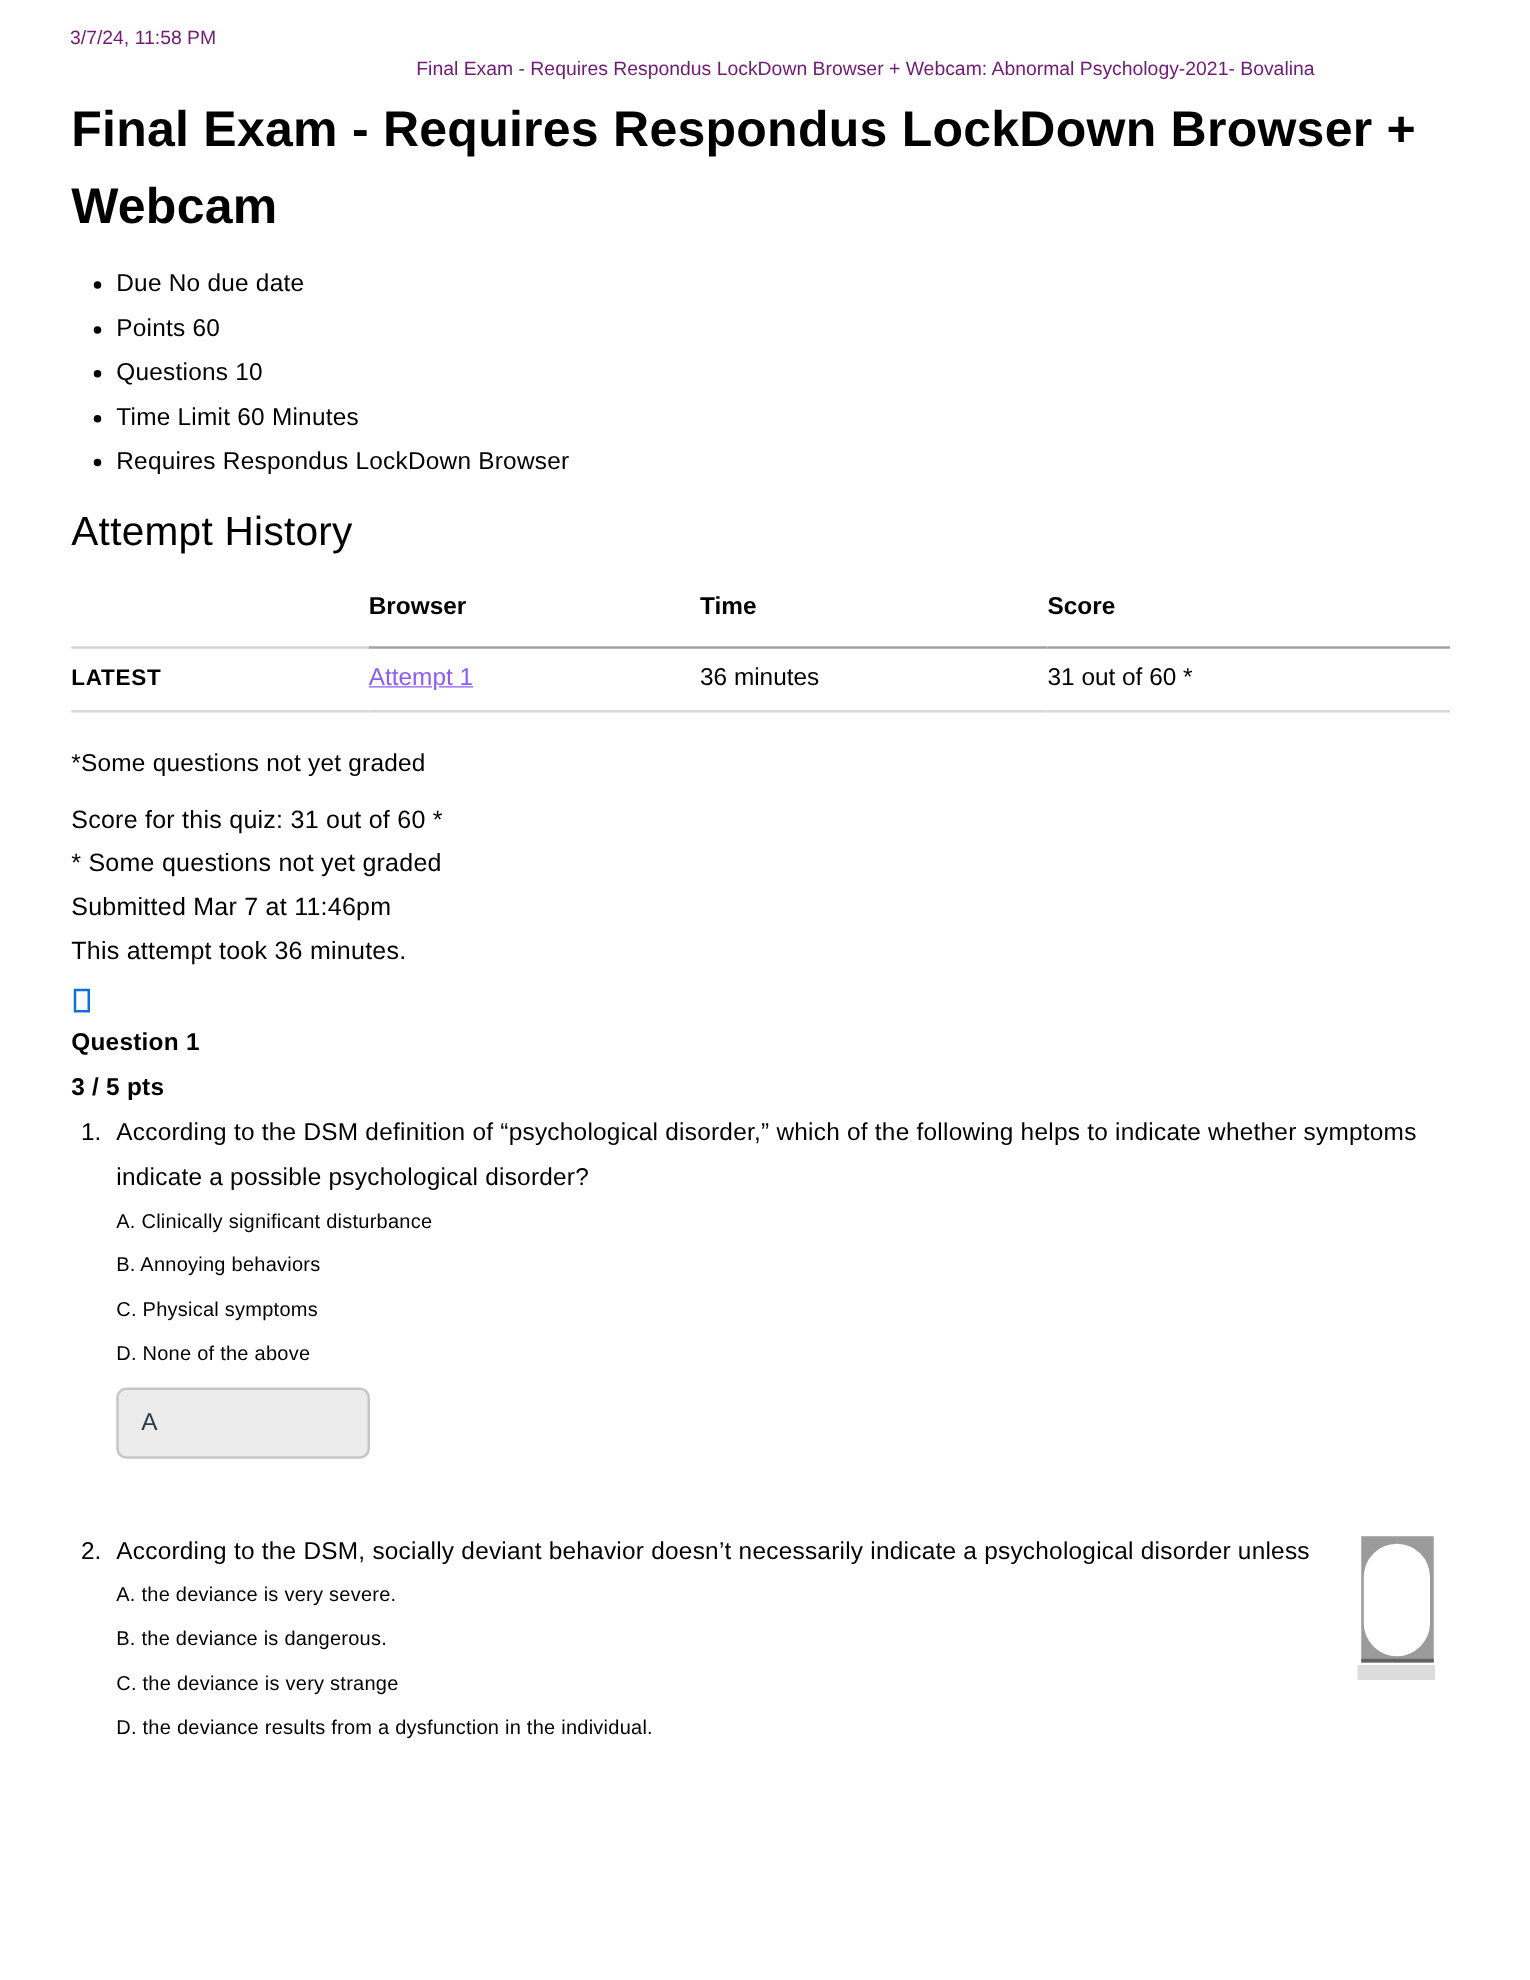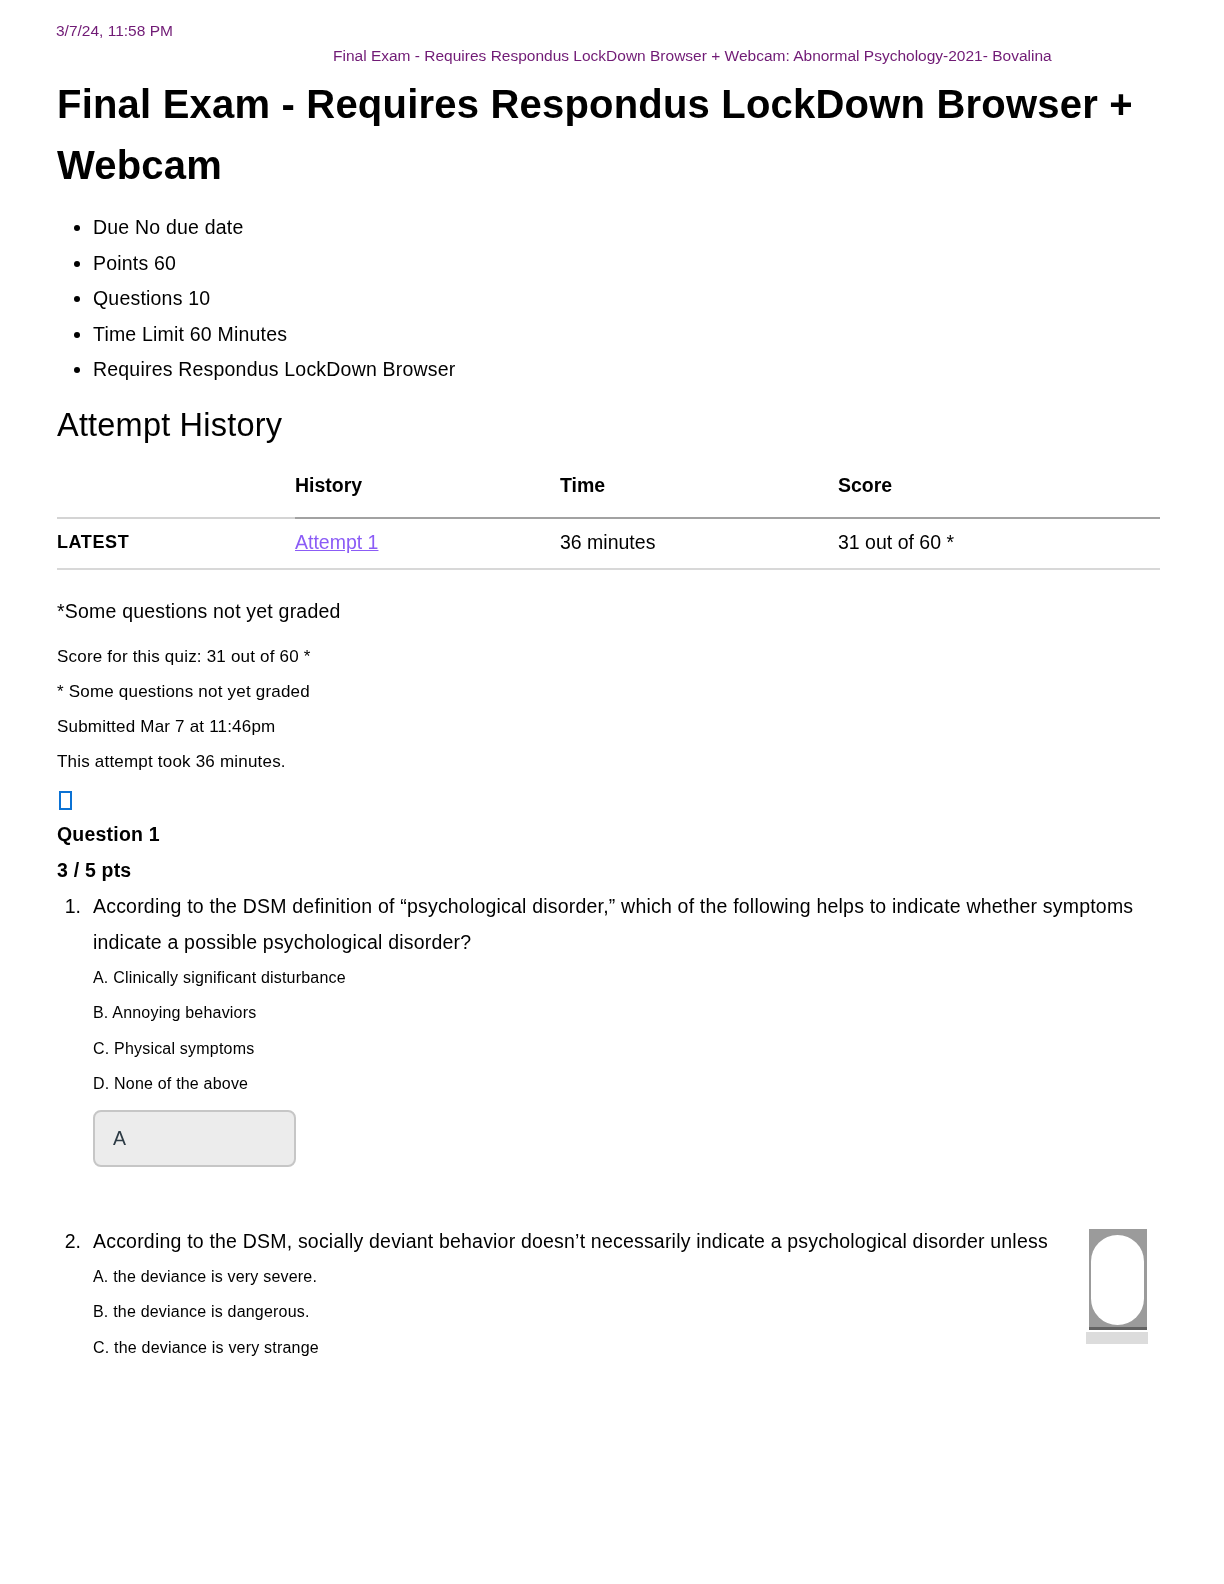--- a/index.html
+++ b/index.html
@@ -30,21 +30,21 @@
 
   table.attempts { margin-top:30px; width:1103px; border-collapse:collapse; font-size:19.5px; table-layout:fixed; }
   table.attempts th, table.attempts td { text-align:left; vertical-align:middle; padding:0; }
   table.attempts thead th { font-weight:700; padding-bottom:20px; border-bottom:2px solid #a2a2a2; }
   table.attempts thead th.c0 { border-bottom-color:#d4d4d4; }
   table.attempts tbody td { padding-top:12px; padding-bottom:14px; border-bottom:2px solid #d8d8d8; }
   td.latest-label { font-weight:700; font-size:18px; letter-spacing:0.6px; }
   a.attempt-link { color:#8b5cf6; font-weight:400; text-decoration:underline; cursor:pointer; }
 
   p.note { margin-top:30px; font-size:19.5px; letter-spacing:0.2px; }
-  .scoreblock { margin-top:16px; font-size:17px; line-height:35px; letter-spacing:0.2px; }
+  .scoreblock { margin-top:16px; font-size:20px; line-height:35px; letter-spacing:0.2px; }
 
   .tofu {
     display:block; margin-top:12px; margin-left:2px;
     width:13px; height:19px; border:2px solid #0b72d4; background:transparent;
   }
 
   .qheader { margin-top:6px; font-size:19.5px; line-height:36px; letter-spacing:0.2px;font-weight:bold; }
 
   ol.questions { list-style:none; margin:0; padding:0; }
   .qrow { display:flex; align-items:flex-start; }
@@ -100,21 +100,21 @@
   <table class="attempts">
     <colgroup>
         <col style="width:238px">
         <col style="width:265px">
         <col style="width:278px">
         <col>
       </colgroup>
     <thead>
       <tr>
         <th class="c0"></th>
-        <th>History</th>
+        <th>Browser</th>
         <th>Time</th>
         <th>Score</th>
       </tr>
     </thead>
     <tbody>
       <tr>
         <td class="latest-label">LATEST</td>
         <td><a class="attempt-link">Attempt 1</a></td>
         <td>36 minutes</td>
         <td>31 out of 60 *</td>
@@ -155,20 +155,21 @@
       </div>
     </li>
     <li>
       <div class="qrow q2">
         <span class="qnum">2.</span>
         <div class="qbody">
           <p class="qtext">According to the DSM, socially deviant behavior doesn’t necessarily indicate a psychological disorder unless</p>
           <p class="opt">A. the deviance is very severe.</p>
           <p class="opt">B. the deviance is dangerous.</p>
           <p class="opt">C. the deviance is very strange</p>
+          <p class="opt">D. the deviance results from a dysfunction in the individual.</p>
         </div>
       </div>
     </li>
   </ol>
 
 </main>
 
 <div class="scrollbar-track">
   <div class="scrollbar-thumb"></div>
 </div>

